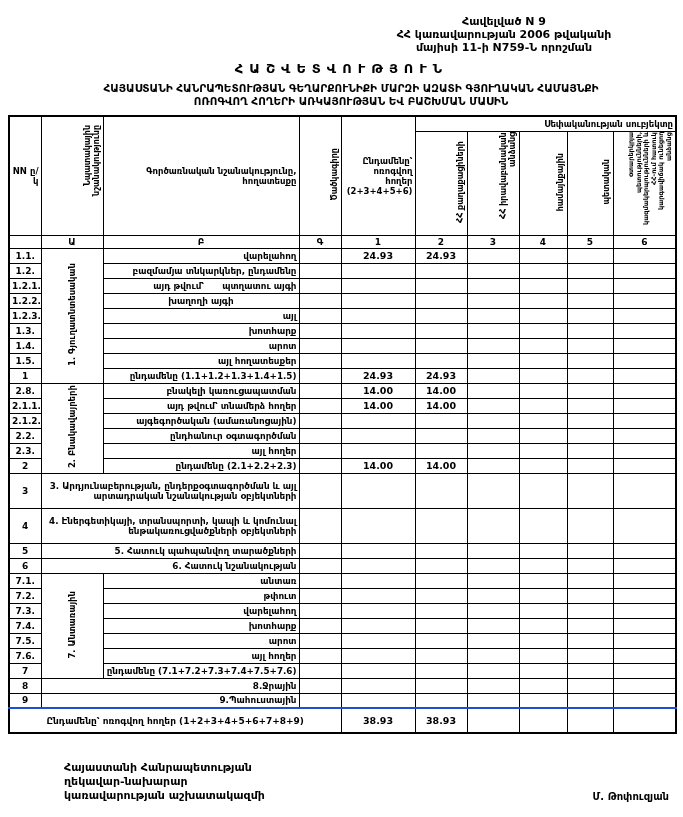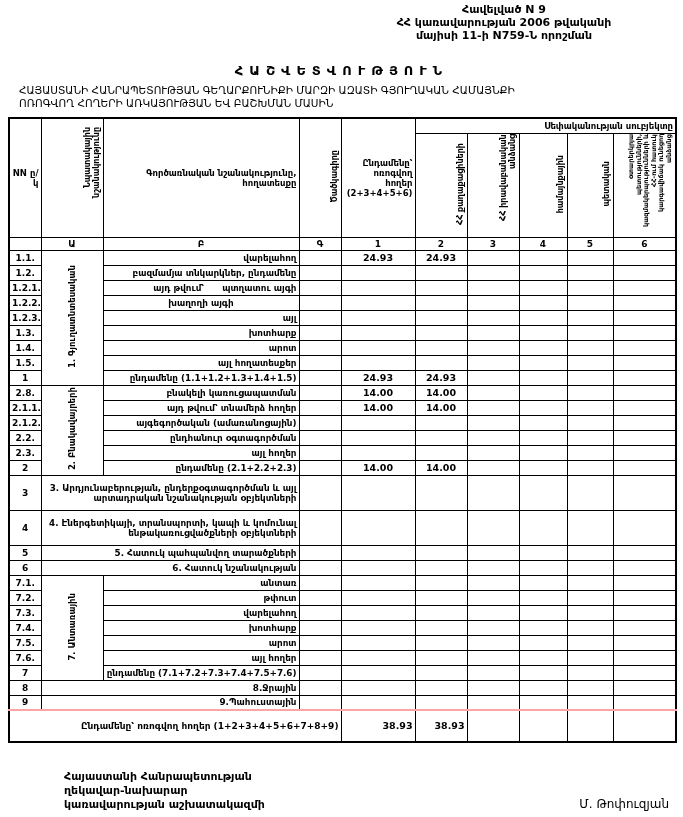--- a/index.html
+++ b/index.html
@@ -1,24 +1,24 @@
 <!DOCTYPE html>
 <html><head>
 <meta charset="utf-8">
 <style>
   * { margin:0; padding:0; box-sizing:border-box; }
   html,body { width:683px; height:817px; background:#ffffff; color:#000;
               font-family:"DejaVu Sans", sans-serif; }
-  .page { position:relative; width:683px; height:817px; padding-top:3px; }
+  .page { position:relative; width:683px; height:817px; padding-top:15px; }
 
   .annex { width:330px; margin-left:auto; margin-right:14px; text-align:center;
            font-weight:bold; font-size:11px; line-height:13px; }
   .doc-title { text-align:center; font-weight:bold; font-size:13px;
-               letter-spacing:6px; margin-top:21px; }
-  .doc-subtitle { text-align:left; font-weight:normal; font-size:10.5px;
+               letter-spacing:6px; margin-top:7px; }
+  .doc-subtitle { text-align:center; font-weight:bold; font-size:10.5px;
                   line-height:13px; margin-top:6px;margin-left:19px; }
 
   table { border-collapse:collapse; table-layout:fixed; width:667px;
           margin:7px 0 0 8px; border:2px solid #000; }
   th, td { border:1px solid #000; padding:0 2px; overflow:hidden; }
   thead th { font-weight:bold; font-size:8.5px; text-align:right;
              vertical-align:middle; line-height:10px; }
   thead tr.hrow1 th.own { height:15px; }
   thead tr.hrow2 th { height:104px; }
   .vtext { writing-mode:vertical-rl; transform:rotate(180deg);
@@ -31,27 +31,27 @@
              vertical-align:middle; line-height:10px; }
   tbody td.nn { text-align:center; font-size:9px; }
   tbody td.lbl { text-align:right; }
   tbody td.lbl.center { text-align:center; }
   tbody td.lbl.split { }
   tbody td.lbl .mid { display:inline-block; margin-left:18px; }
   tbody td.val { text-align:center; font-size:9.5px; }
   tbody td.groupcell { text-align:center; vertical-align:middle; padding:0; }
   tbody td.groupcell .vtext { max-height:130px; font-size:8.5px; }
   tbody tr.tall td { height:35px; }
-  tbody tr.totalrow td { height:32px; border-top:2px solid #fca5a5;text-align:right; }
+  tbody tr.totalrow td { height:25px; border-top:2px solid #1d4ed8; }
   tbody td.totallbl { text-align:center; font-size:9px; }
 
   .footer { display:flex; justify-content:space-between; align-items:flex-end;
             margin:27px 14px 0 64px; }
   .footer .left { font-weight:bold; font-size:11px; line-height:14px; }
-  .footer .right { font-weight:normal; font-size:12px; padding-bottom:1px; }
+  .footer .right { font-weight:bold; font-size:10px; padding-bottom:1px; }
 </style>
 </head>
 <body>
 
 <div class="page">
 
   <div class="annex">
     <div>Հավելված N 9</div>
     <div>ՀՀ կառավարության 2006 թվականի</div>
     <div>մայիսի 11-ի N759-Ն որոշման</div>

